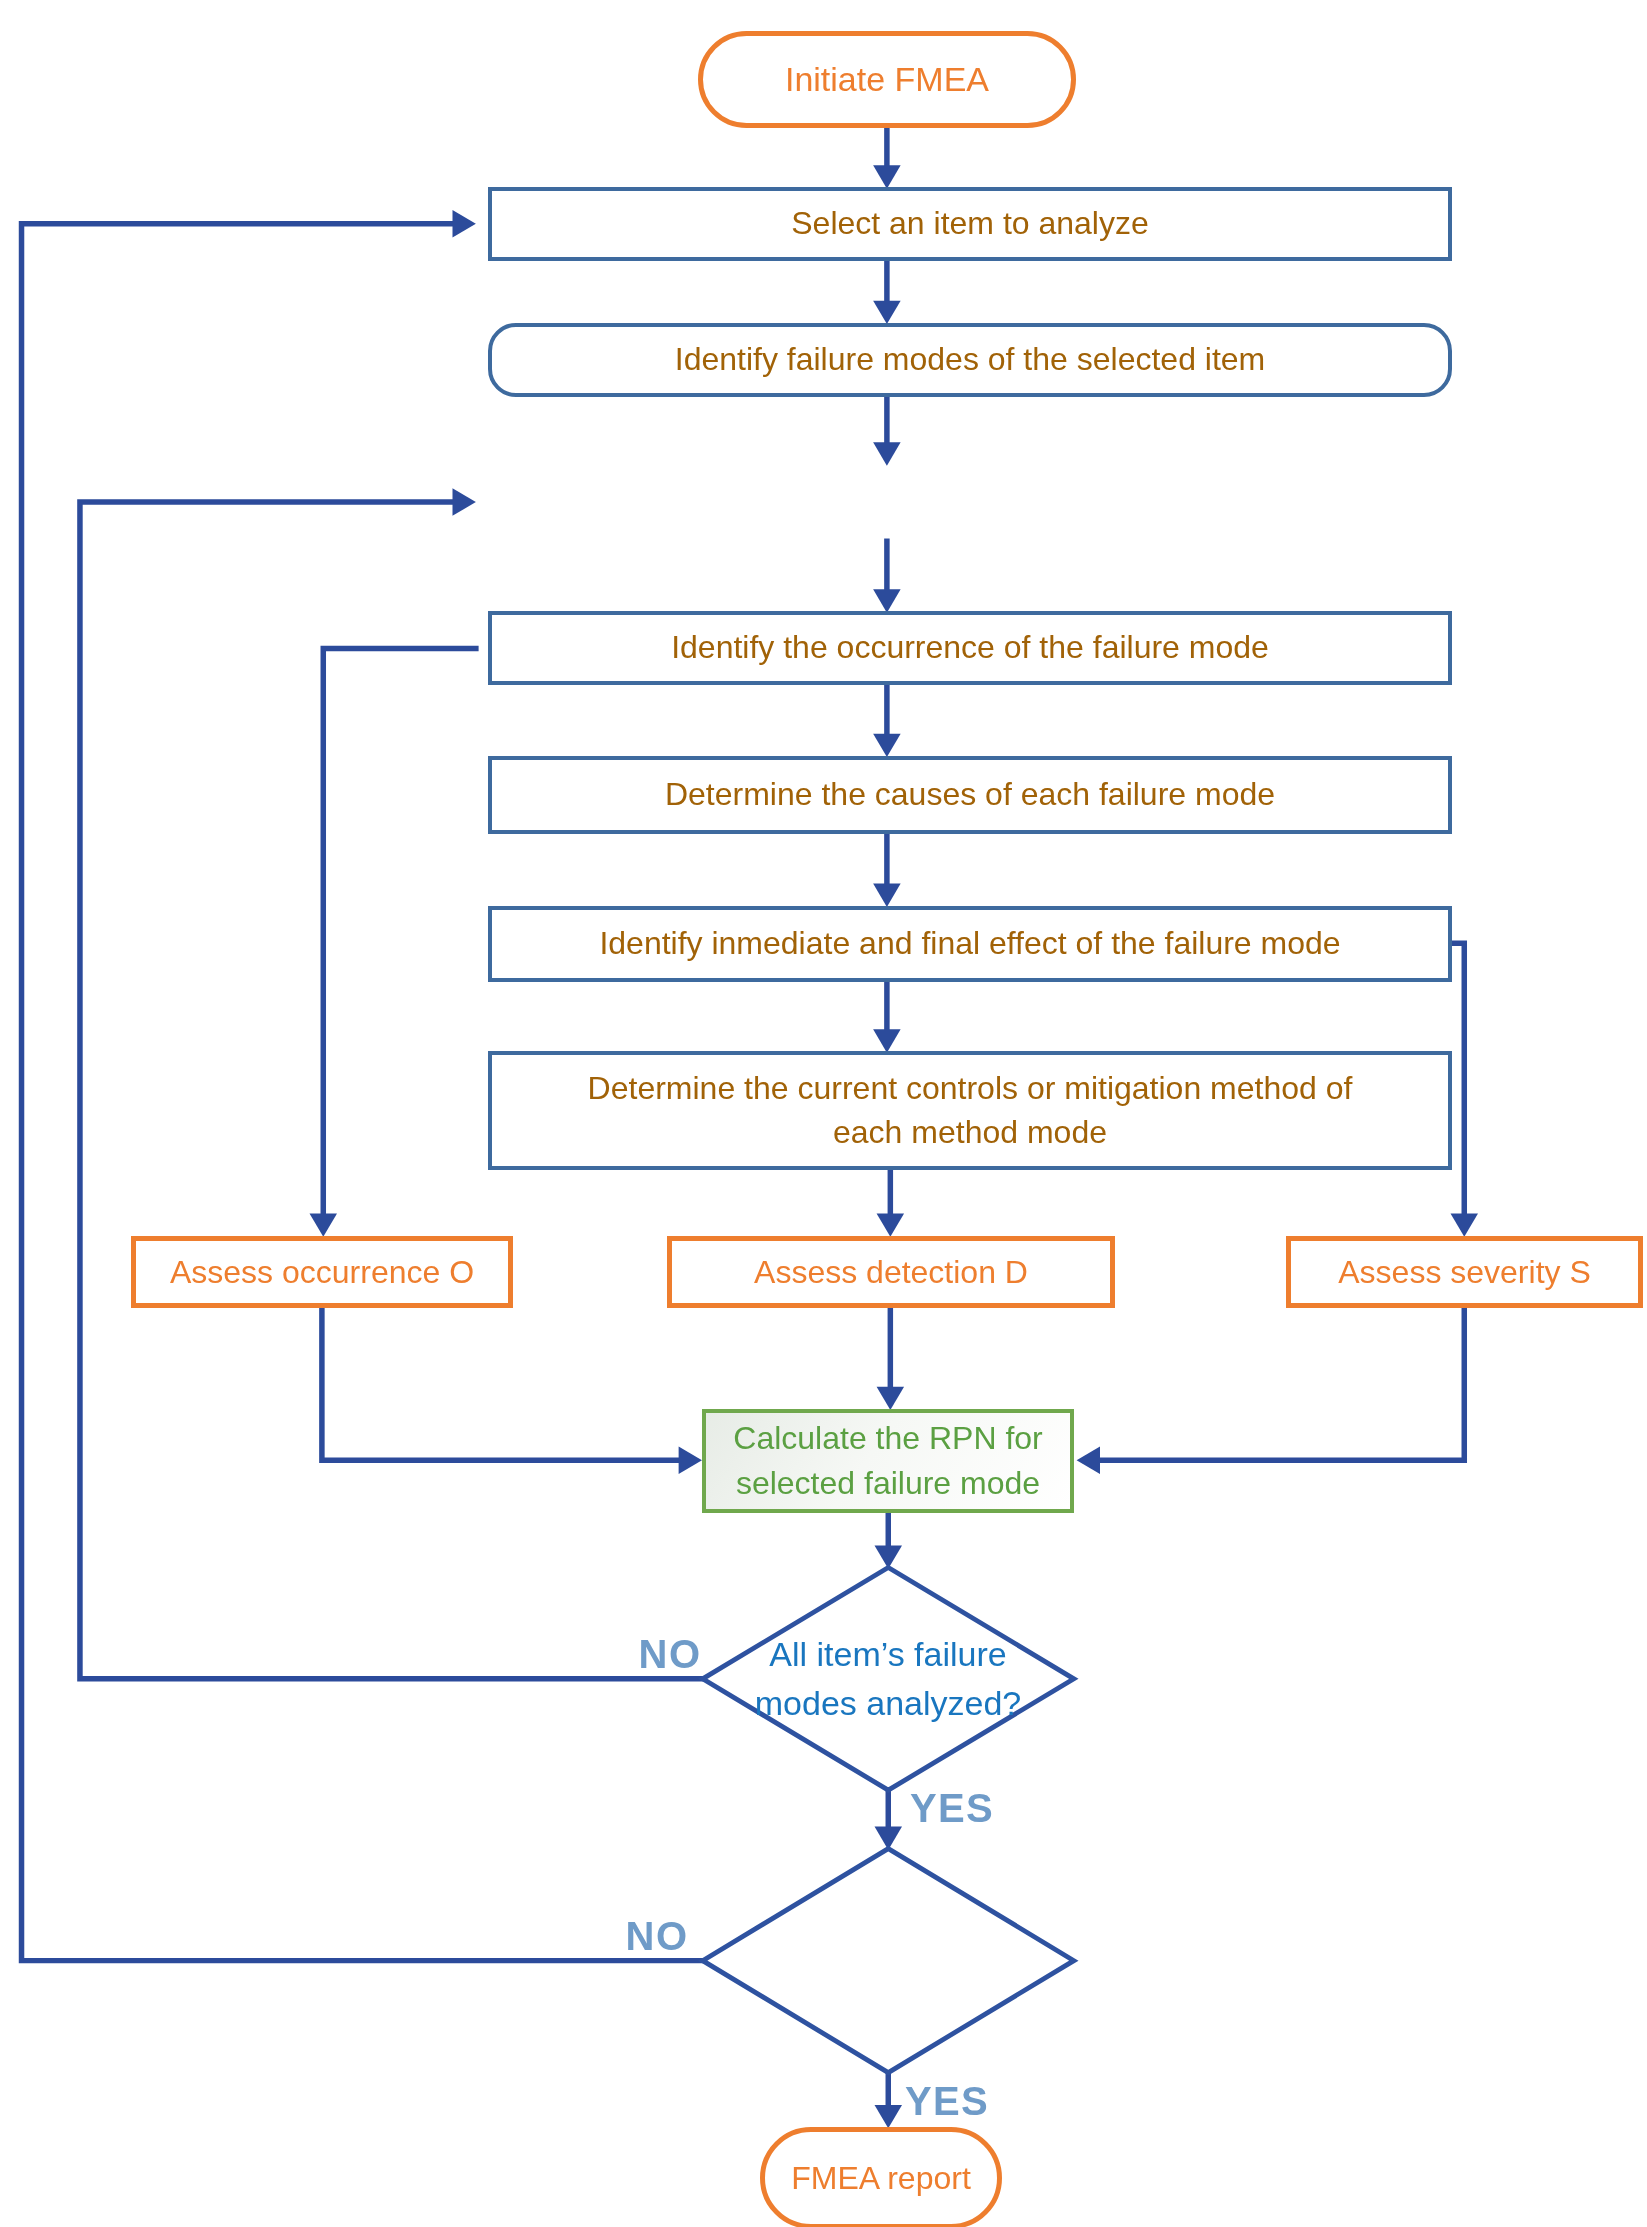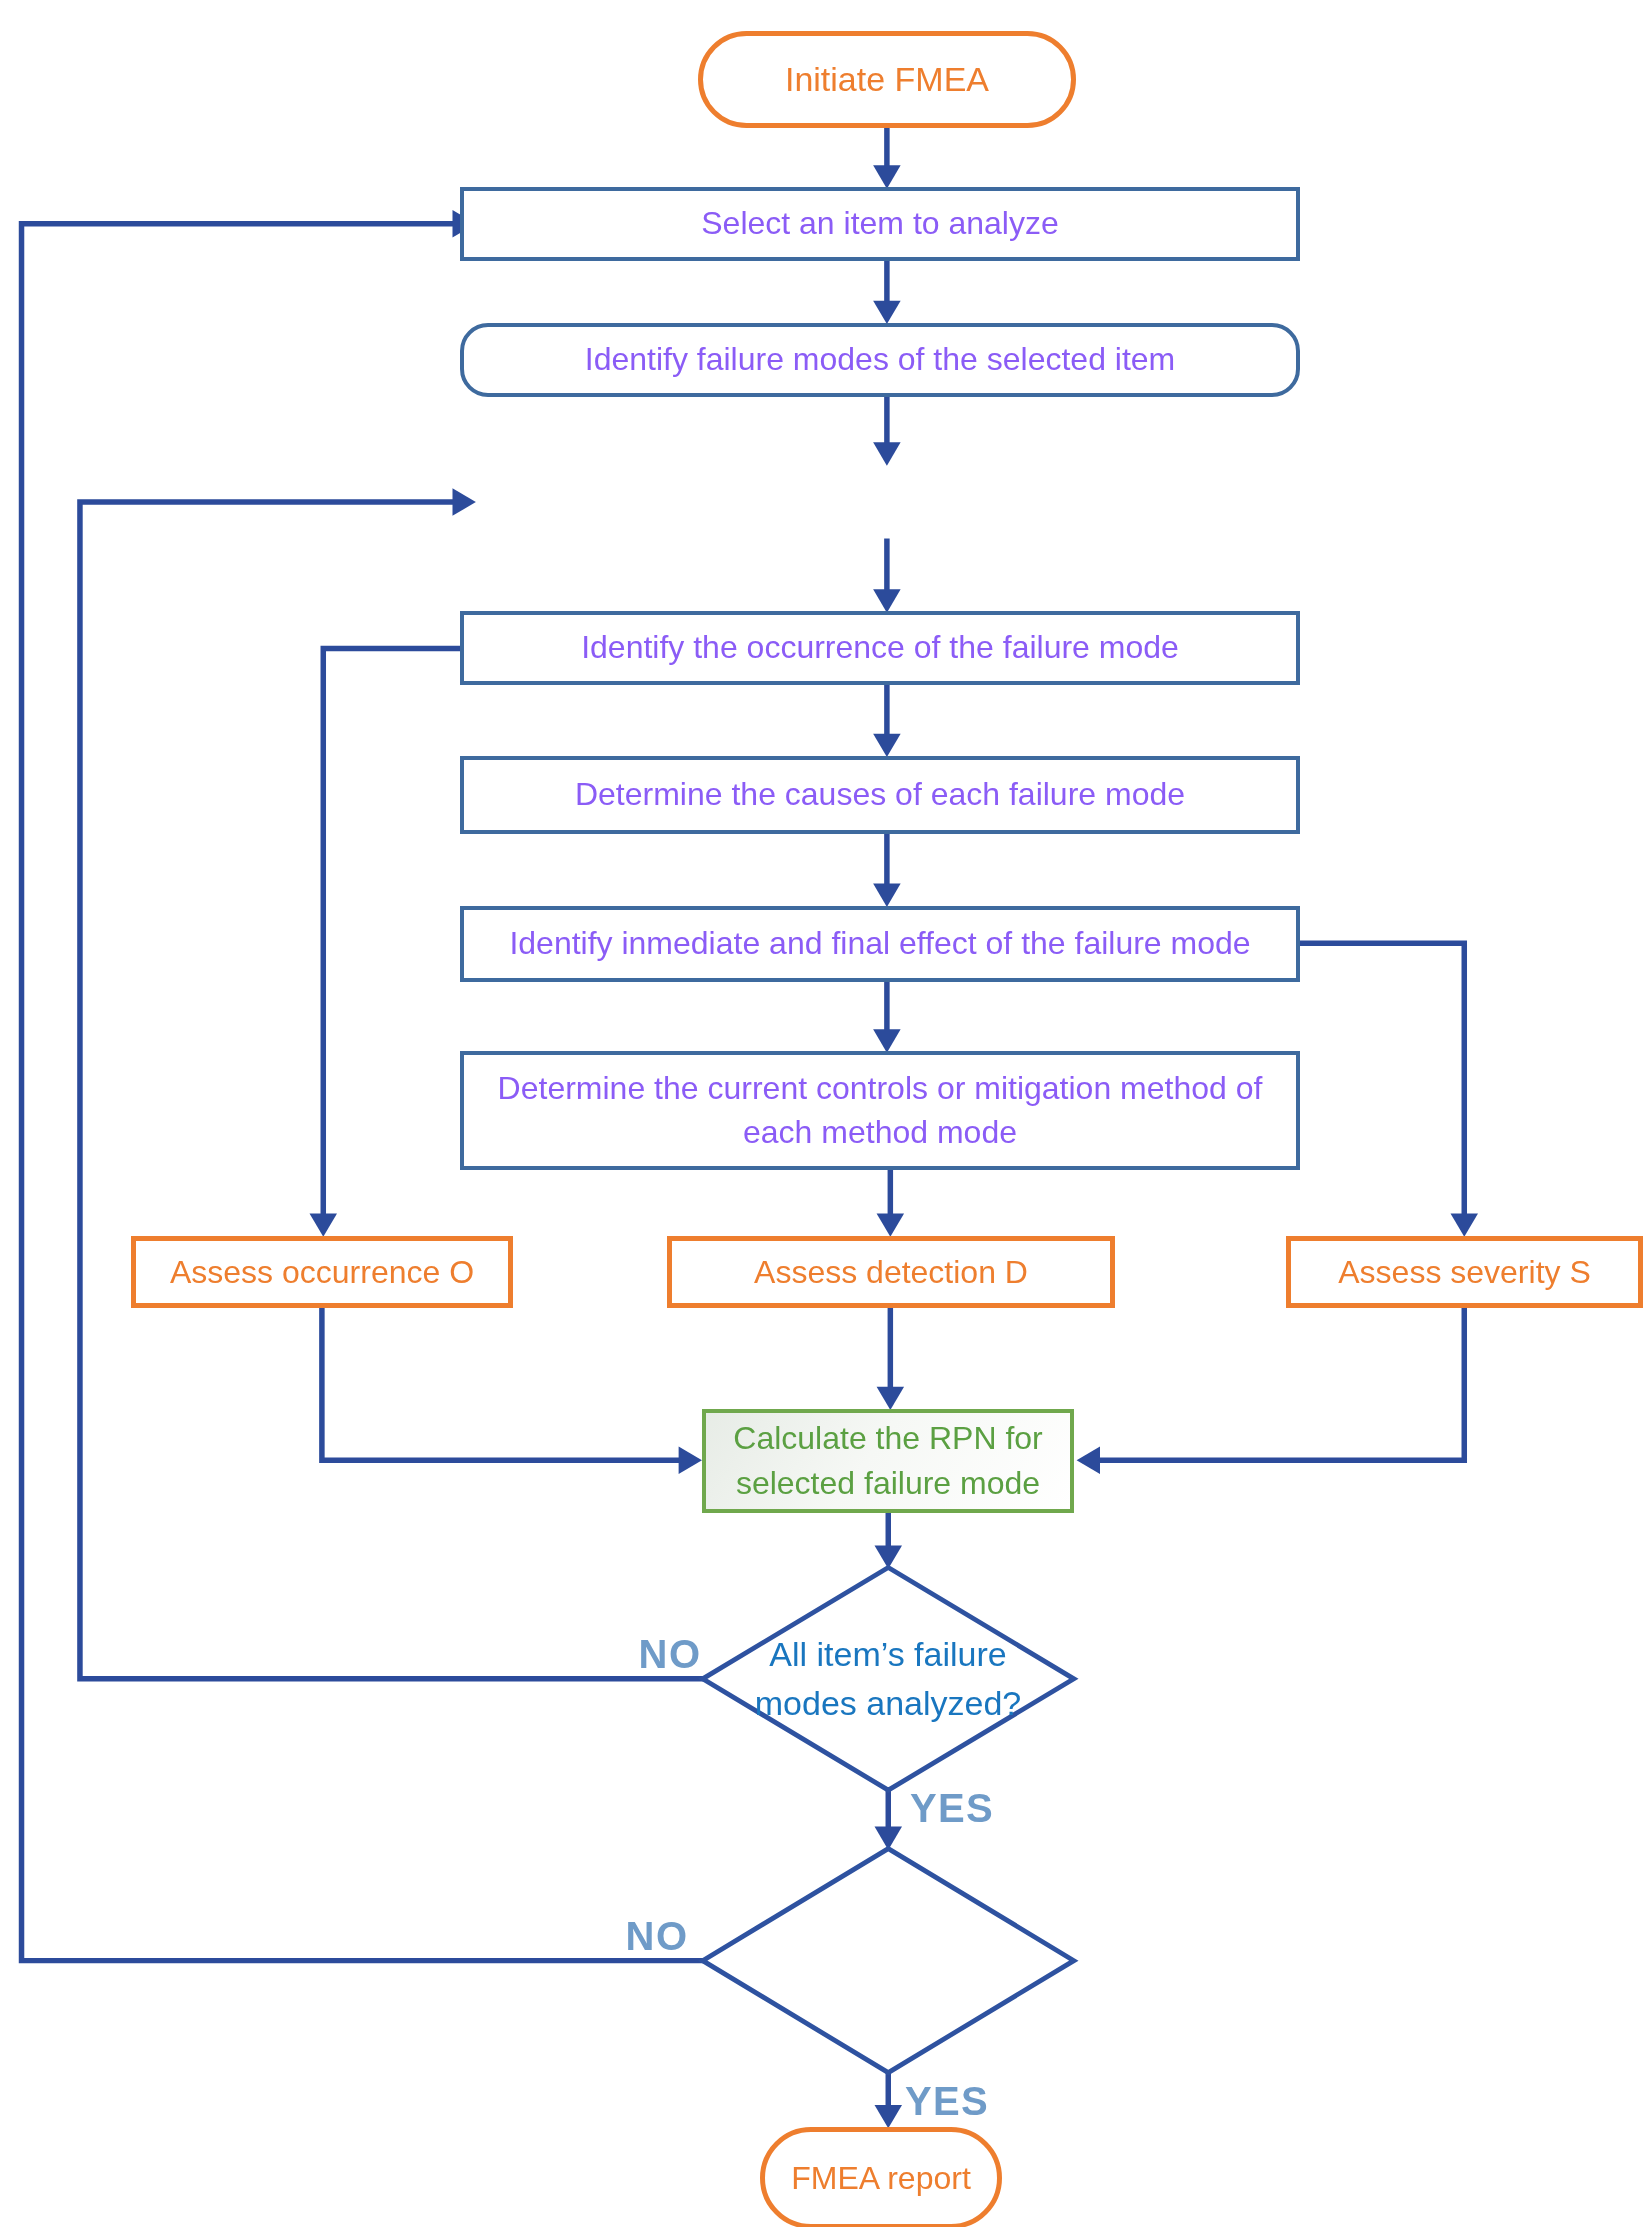--- a/index.html
+++ b/index.html
@@ -17,24 +17,24 @@
     display:flex;
     align-items:center;
     justify-content:center;
     text-align:center;
     box-sizing:border-box;
     background:#ffffff;
   }
   .node-label{white-space:pre-line;display:block;}
   .process{
     border:4.1px solid #3e6a9e;
-    color:#8b5cf6;
+    color:#a16207;
     font-size:32px;
-    left:460px;
-    width:840px;
+    left:488px;
+    width:964px;
     line-height:1.35;
   }
   .terminator{
     border:5.5px solid #ee7e2e;
     color:#ee7e2e;
     font-size:34px;
   }
   .assess{
     border:5.5px solid #ee7e2e;
     color:#ee7e2e;

